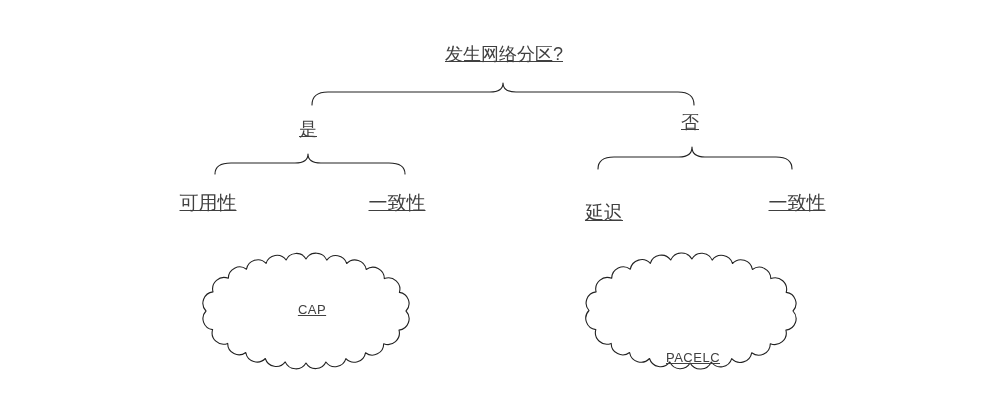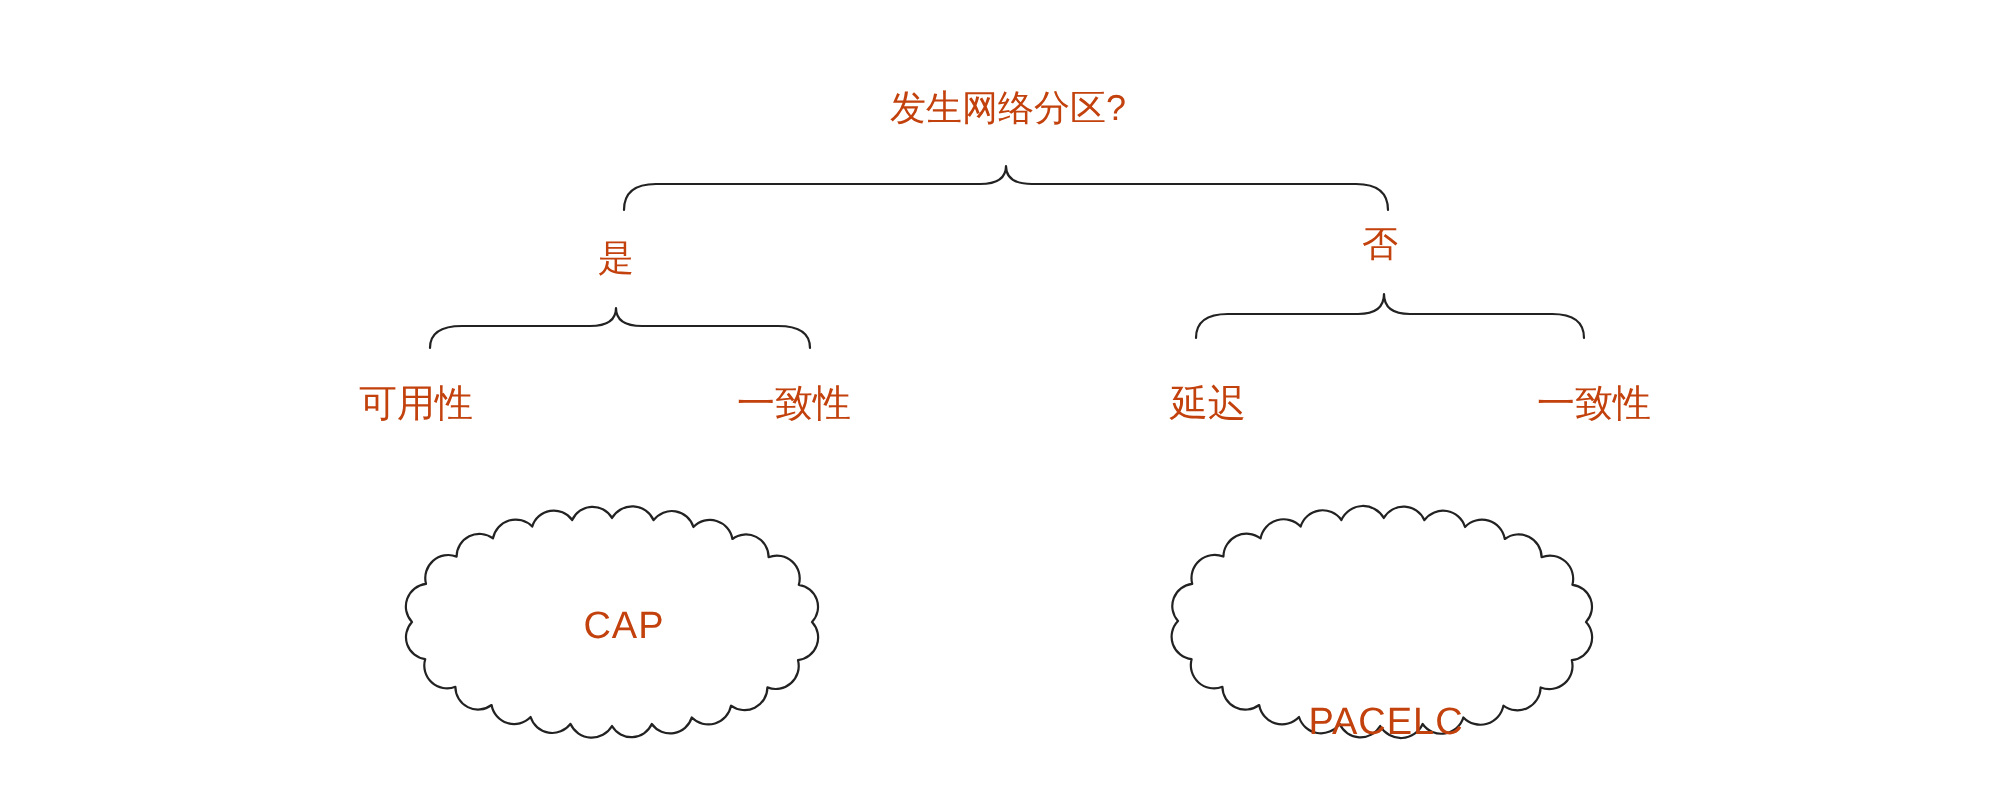--- a/index.html
+++ b/index.html
@@ -19,26 +19,27 @@
   .canvas svg {
     position: absolute;
     left: 0;
     top: 0;
   }
   .label {
     position: absolute;
     transform: translateX(-50%);
     white-space: nowrap;
     line-height: 1.15;
-    color: #c2410c;
+    color: #404040;
+    text-decoration: underline;
   }
   .lbl-title   { font-size: 18px; }
   .lbl-branch  { font-size: 18px; }
   .lbl-option  { font-size: 19px; }
-  .lbl-cloud   { font-size: 19px; letter-spacing: 0.5px; }
+  .lbl-cloud   { font-size: 13px; letter-spacing: 0.5px; }
 </style>
 </head>
 <body>
 
 <div class="canvas">
 
   <svg id="diagram-svg" width="1000" height="400" viewBox="0 0 1000 400">
       <path d="M 312 105 Q 312 92 328 92 L 490 92 Q 503 92 503 83 Q 503 92 516 92 L 678 92 Q 694 92 694 105" fill="none" stroke="#222222" stroke-width="1.1" stroke-linecap="round" stroke-linejoin="round"></path>
       <path d="M 215 174 Q 215 163 231 163 L 295 163 Q 308 163 308 154 Q 308 163 321 163 L 389 163 Q 405 163 405 174" fill="none" stroke="#222222" stroke-width="1.1" stroke-linecap="round" stroke-linejoin="round"></path>
       <path d="M 598 169 Q 598 157 614 157 L 679 157 Q 692 157 692 147 Q 692 157 705 157 L 776 157 Q 792 157 792 169" fill="none" stroke="#222222" stroke-width="1.1" stroke-linecap="round" stroke-linejoin="round"></path>
@@ -49,21 +50,21 @@
   <div class="label lbl-title" style="left:504px; top:44px;">发生网络分区?</div>
 
   <div class="label lbl-branch" style="left:308px; top:119px;">是</div>
 
   <div class="label lbl-branch" style="left:690px; top:112px;">否</div>
 
   <div class="label lbl-option" style="left:208px; top:192px;">可用性</div>
 
   <div class="label lbl-option" style="left:397px; top:192px;">一致性</div>
 
-  <div class="label lbl-option" style="left:604px; top:192px;text-align:center;">延迟</div>
+  <div class="label lbl-option" style="left:604px; top:202px;text-align:center;">延迟</div>
 
   <div class="label lbl-option" style="left:797px; top:192px;">一致性</div>
 
   <div class="label lbl-cloud" style="left:312px; top:303px;">CAP</div>
 
   <div class="label lbl-cloud" style="left:693px; top:303px;margin-top:48px;">PACELC</div>
 
 </div>
 
 </body></html>

